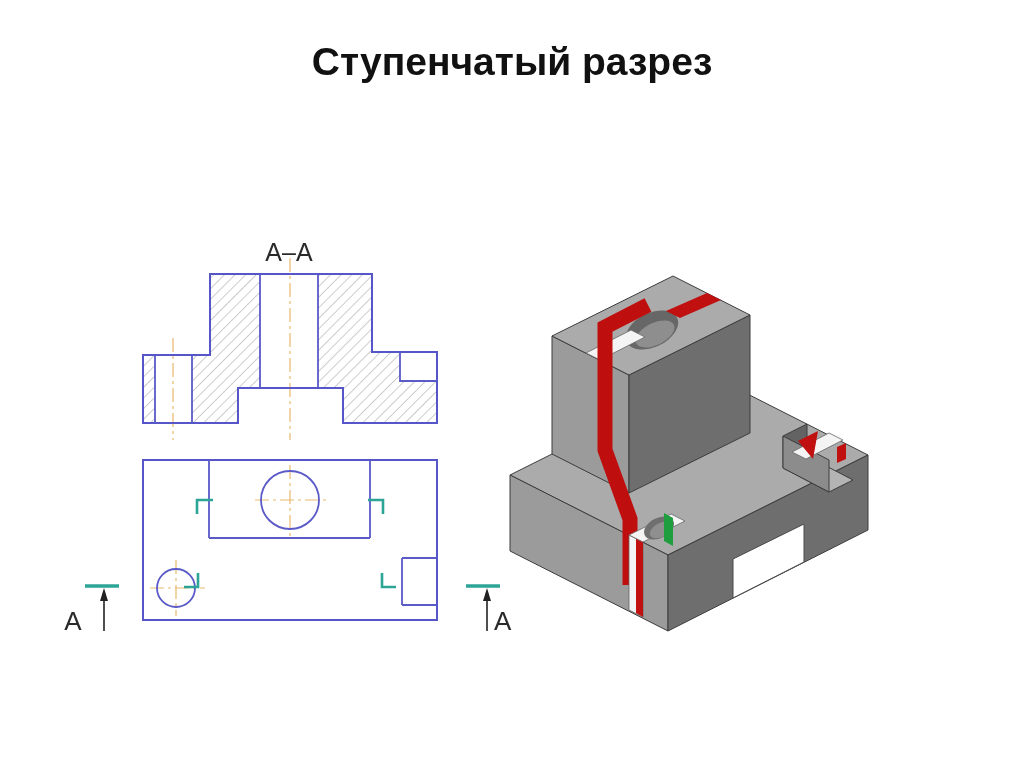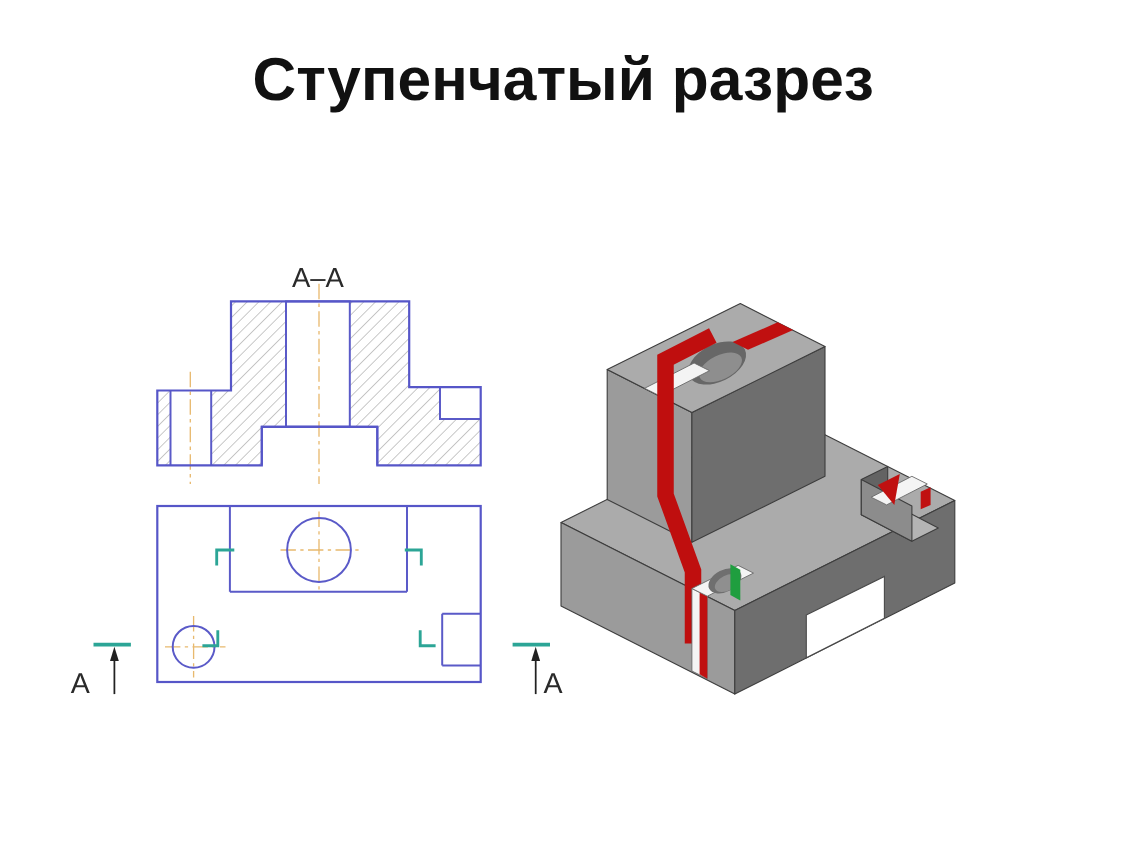--- a/index.html
+++ b/index.html
@@ -1,19 +1,19 @@
 <!DOCTYPE html>
 <html><head>
 <meta charset="utf-8">
 <style>
   html,body{margin:0;padding:0;background:#fff;}
   .slide{position:relative;width:1024px;height:767px;background:#ffffff;overflow:hidden;
          font-family:"Liberation Sans", sans-serif;}
   .title{position:absolute;left:0;top:40px;width:1024px;text-align:center;
-         font-size:55px;font-weight:600;color:#111;letter-spacing:0px;}
+         font-size:39px;font-weight:600;color:#111;letter-spacing:0px;}
   svg{position:absolute;left:0;top:0;}
   
   .blue{stroke:#5656c8;fill:none;stroke-width:2;}
   .blue-thin{stroke:#5a5ac8;fill:none;stroke-width:1.8;}
   .center{stroke:#e8b96e;fill:none;stroke-width:1.2;stroke-dasharray:14 4 3 4;}
   .teal{stroke:#2ca596;fill:none;stroke-width:2.6;}
   .tealbar{stroke:#2ca596;fill:none;stroke-width:3.4;}
   .arrow{stroke:#222;fill:none;stroke-width:1.6;}
   .lbl{font-family:"Liberation Sans",sans-serif;fill:#2a2a2a;}
   

